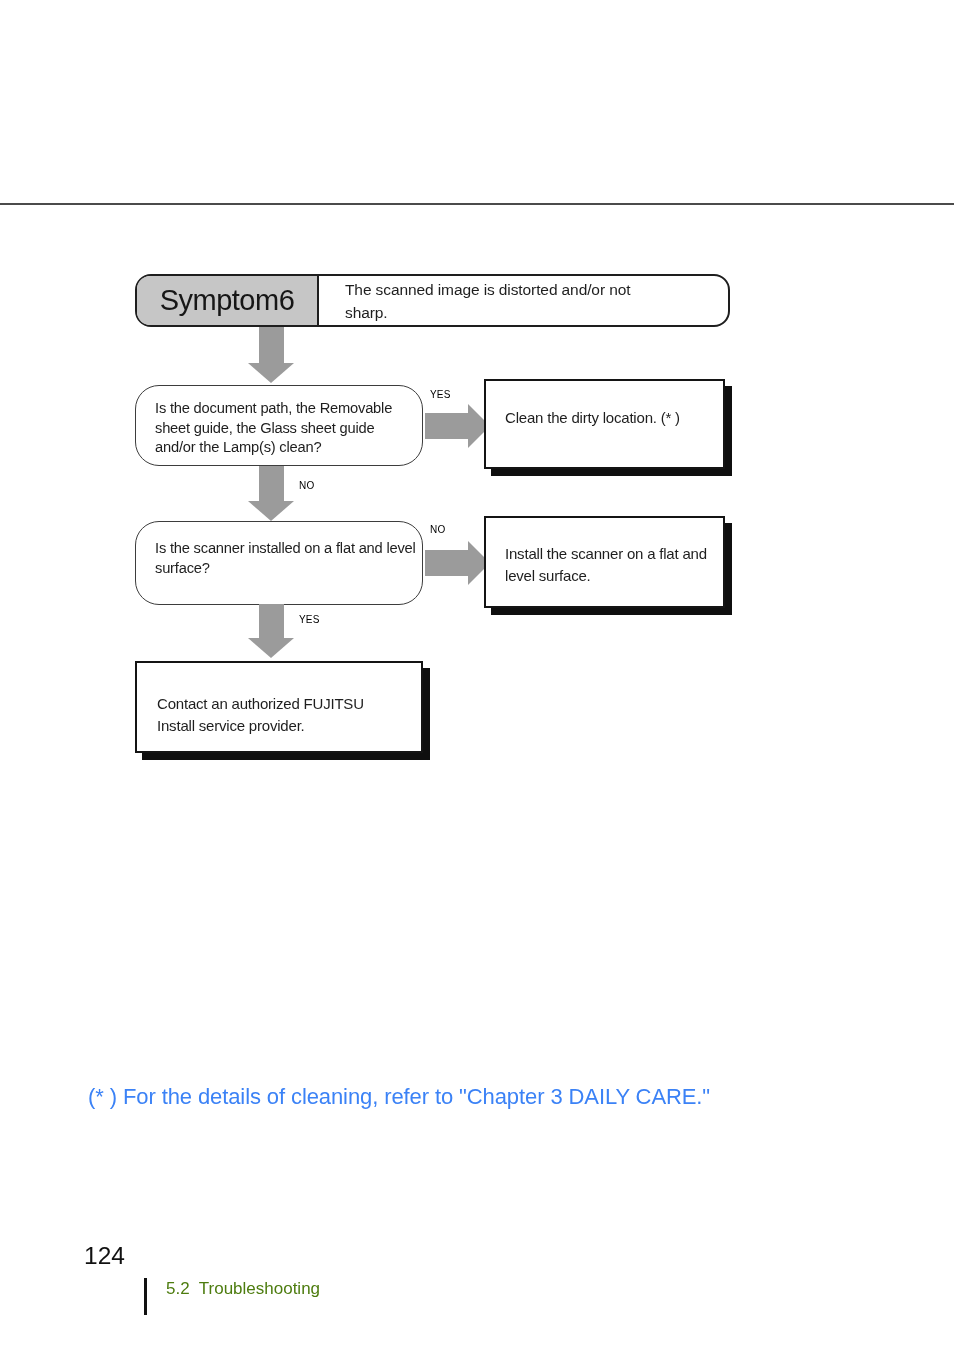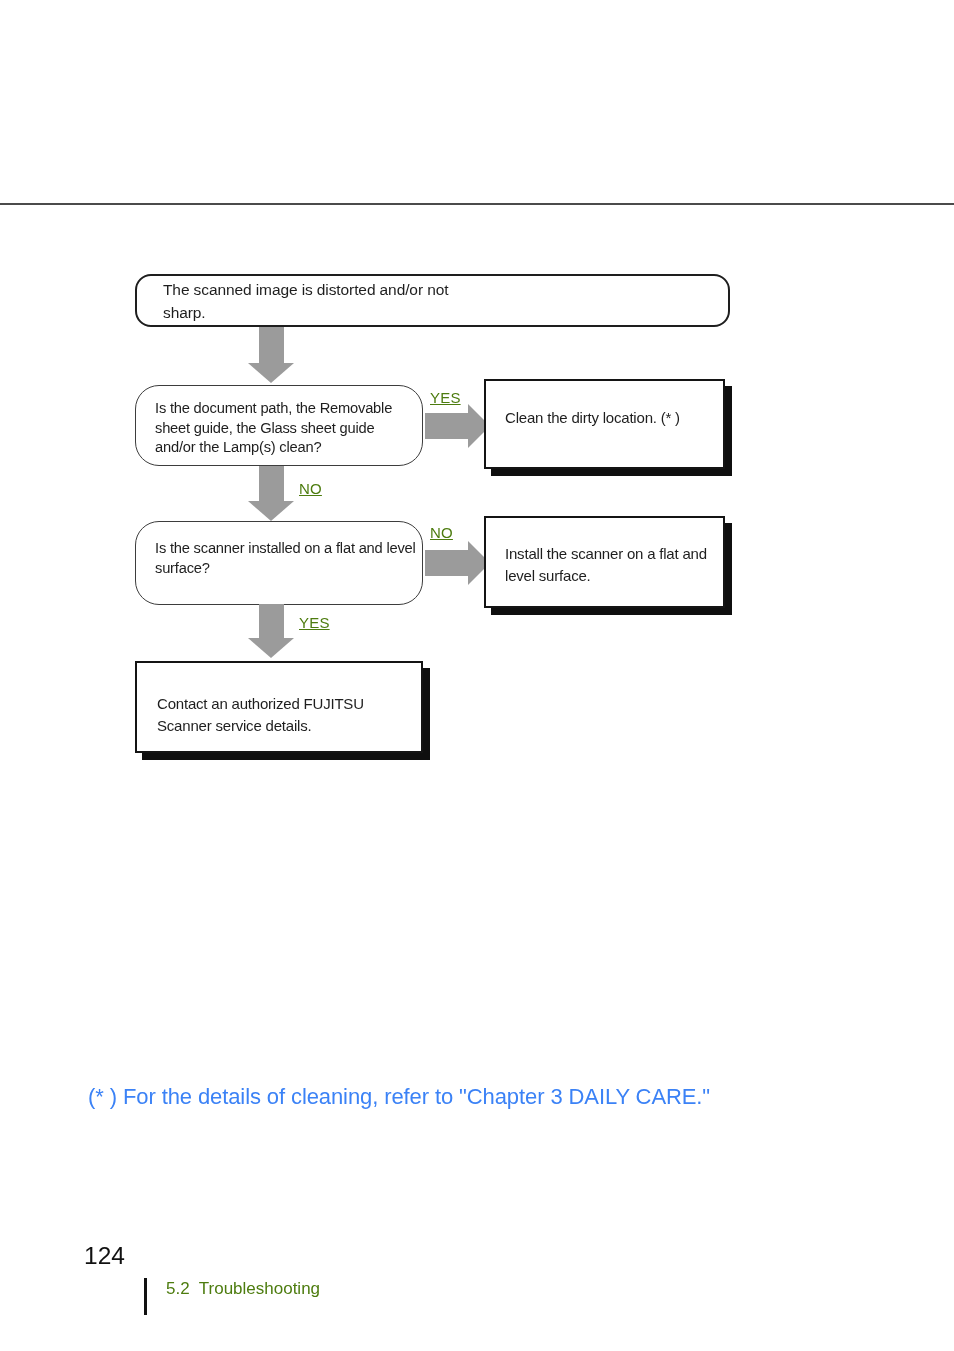--- a/index.html
+++ b/index.html
@@ -107,24 +107,23 @@
   .arrow-right .head {
     width: 0; height: 0;
     border-top: 22px solid transparent;
     border-bottom: 22px solid transparent;
     border-left: 22px solid var(--arrow);
   }
   .ar-1 { left: 425px; top: 404px; }
   .ar-2 { left: 425px; top: 541px; }
 
   .branch-label {
-    font-size: 15px;
-    color: #4d7c0f;
+    font-size: 10px;
+    color: #000000;
     letter-spacing: 0.2px;
-    text-decoration: underline;
   }
   .lbl-yes-1 { left: 430px; top: 389px; }
   .lbl-no-1  { left: 299px; top: 480px; }
   .lbl-no-2  { left: 430px; top: 524px; }
   .lbl-yes-2 { left: 299px; top: 614px; }
 
   
   .footnote {
     left: 88px; top: 1084px;
     font-size: 22px;
@@ -149,20 +148,21 @@
     white-space: pre;
     color: #4d7c0f;
   }
 </style>
 </head>
 <body style="--arrow: #9b9b9b; --symptom_fill: #c6c6c6; --ink: #1e1e1e; --shadow: #0f0f0f;">
 
 <div class="abs top-rule"></div>
 
 <div class="abs symptom-bar">
+  <div class="symptom-cell">Symptom6</div>
   <div class="symptom-desc">
     <span>The scanned image is distorted and/or not sharp.</span>
   </div>
 </div>
 
 <div class="abs arrow-down ad-1">
   <div class="shaft"></div>
   <div class="head"></div>
 </div>
 
@@ -197,20 +197,20 @@
 <div class="abs action action-install">
   <span>Install the scanner on a flat and level surface.</span>
 </div>
 
 <div class="abs branch-label lbl-yes-2">YES</div>
 <div class="abs arrow-down ad-3">
   <div class="shaft"></div>
   <div class="head"></div>
 </div>
 <div class="abs action action-contact">
-  <span>Contact an authorized FUJITSU Scanner service details.</span>
+  <span>Contact an authorized FUJITSU Install service provider.</span>
 </div>
 
 <div class="abs footnote">(* ) For the details of cleaning, refer to "Chapter 3 DAILY CARE."</div>
 
 <div class="abs page-number">124</div>
 <div class="abs footer-divider"></div>
 <div class="abs section-title">5.2  Troubleshooting</div>
 
 </body></html>

